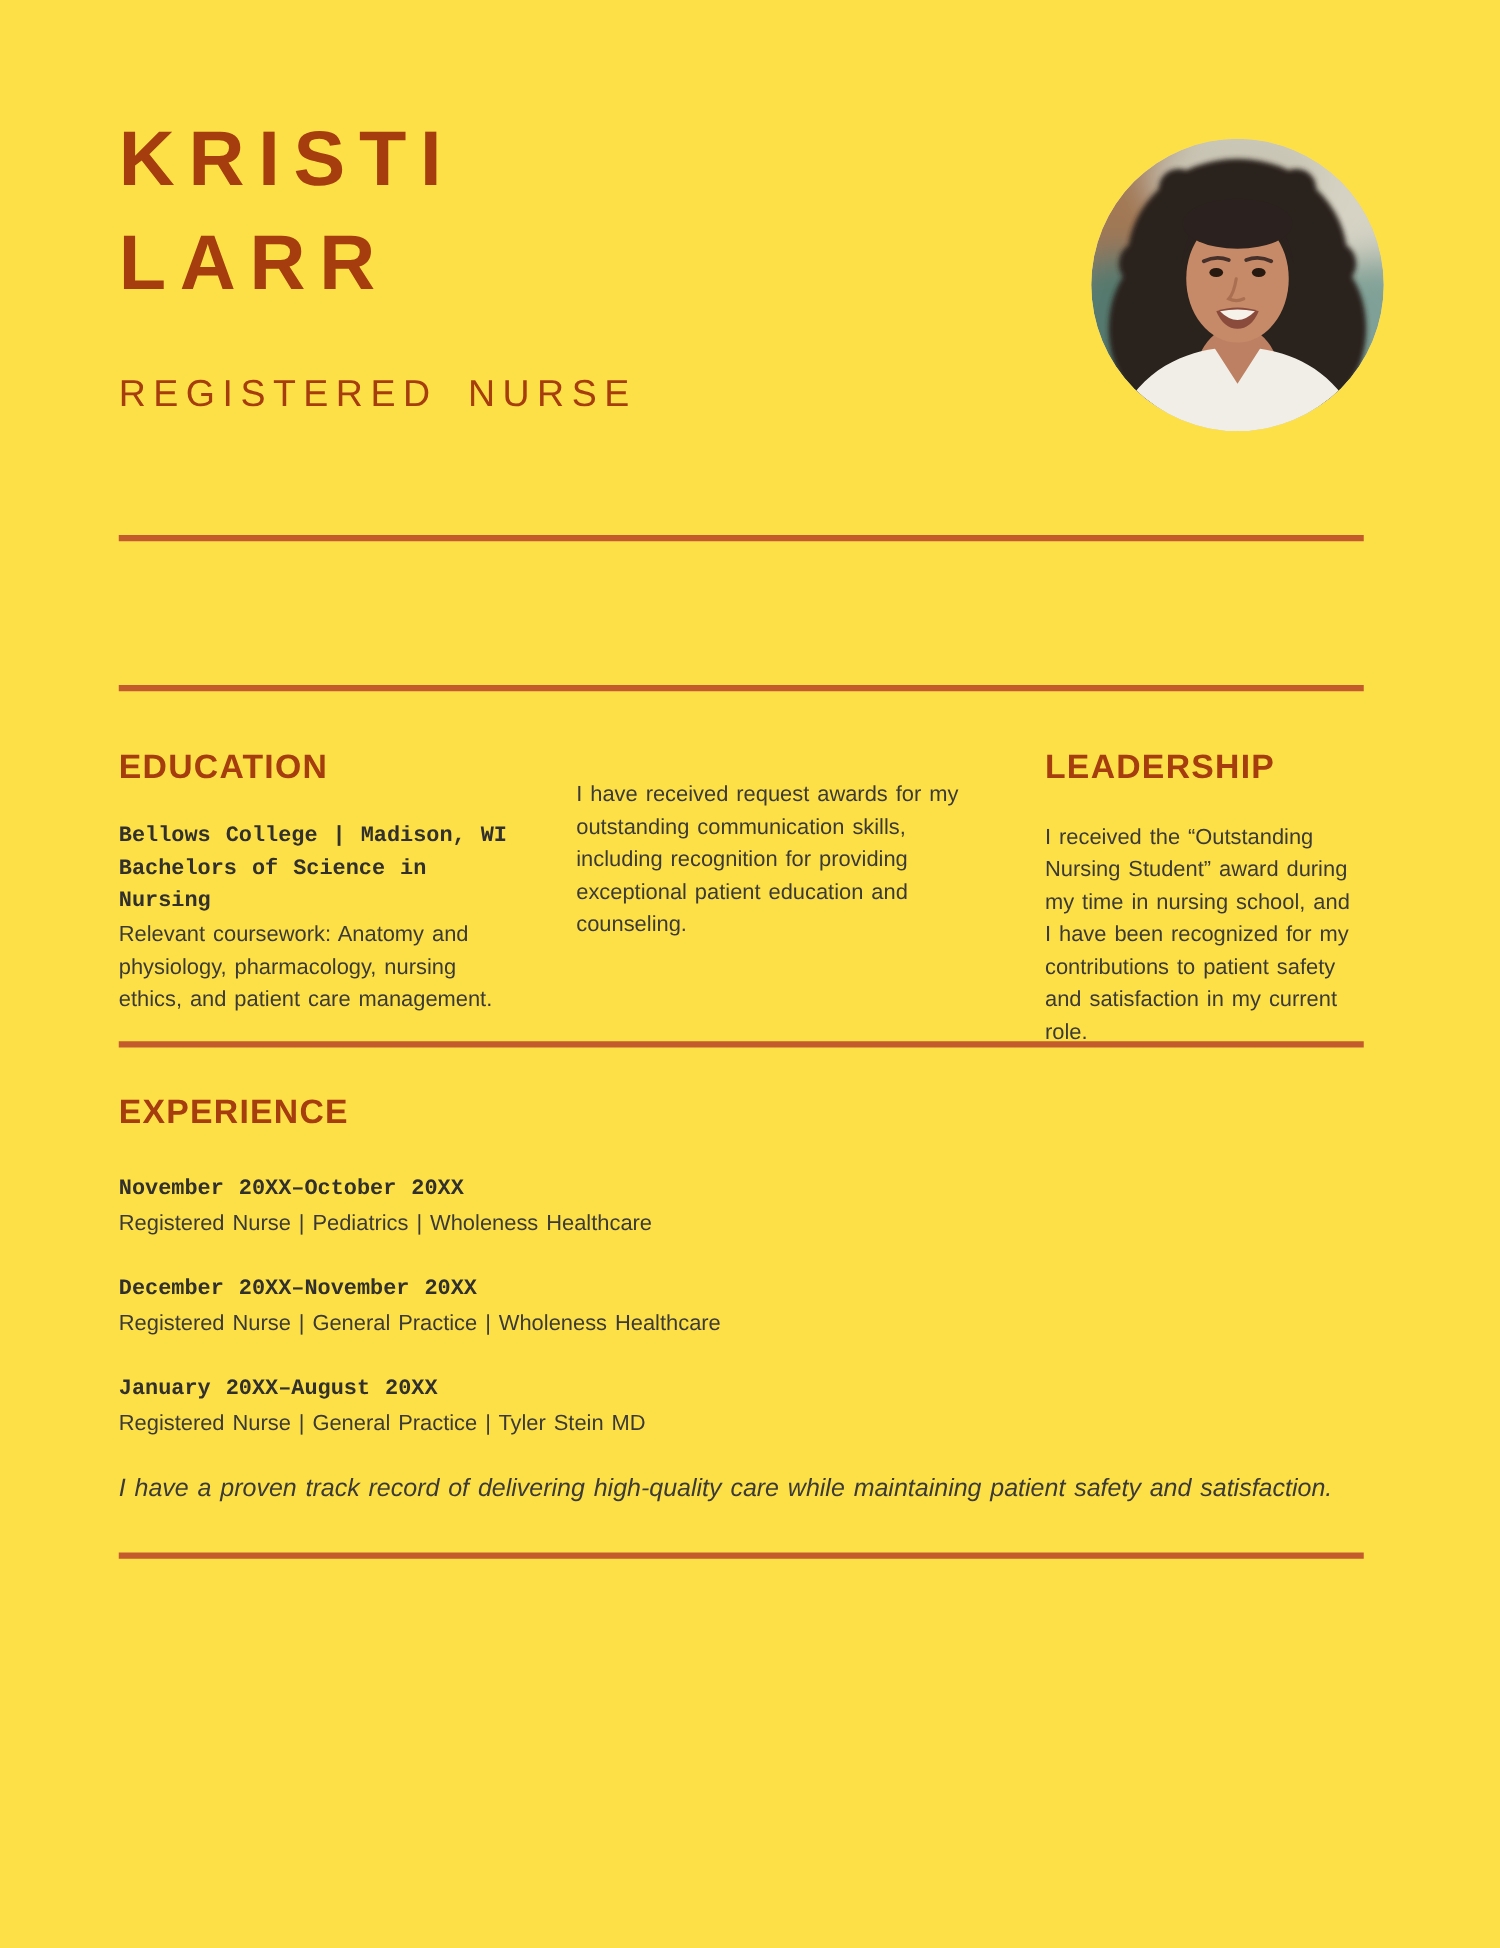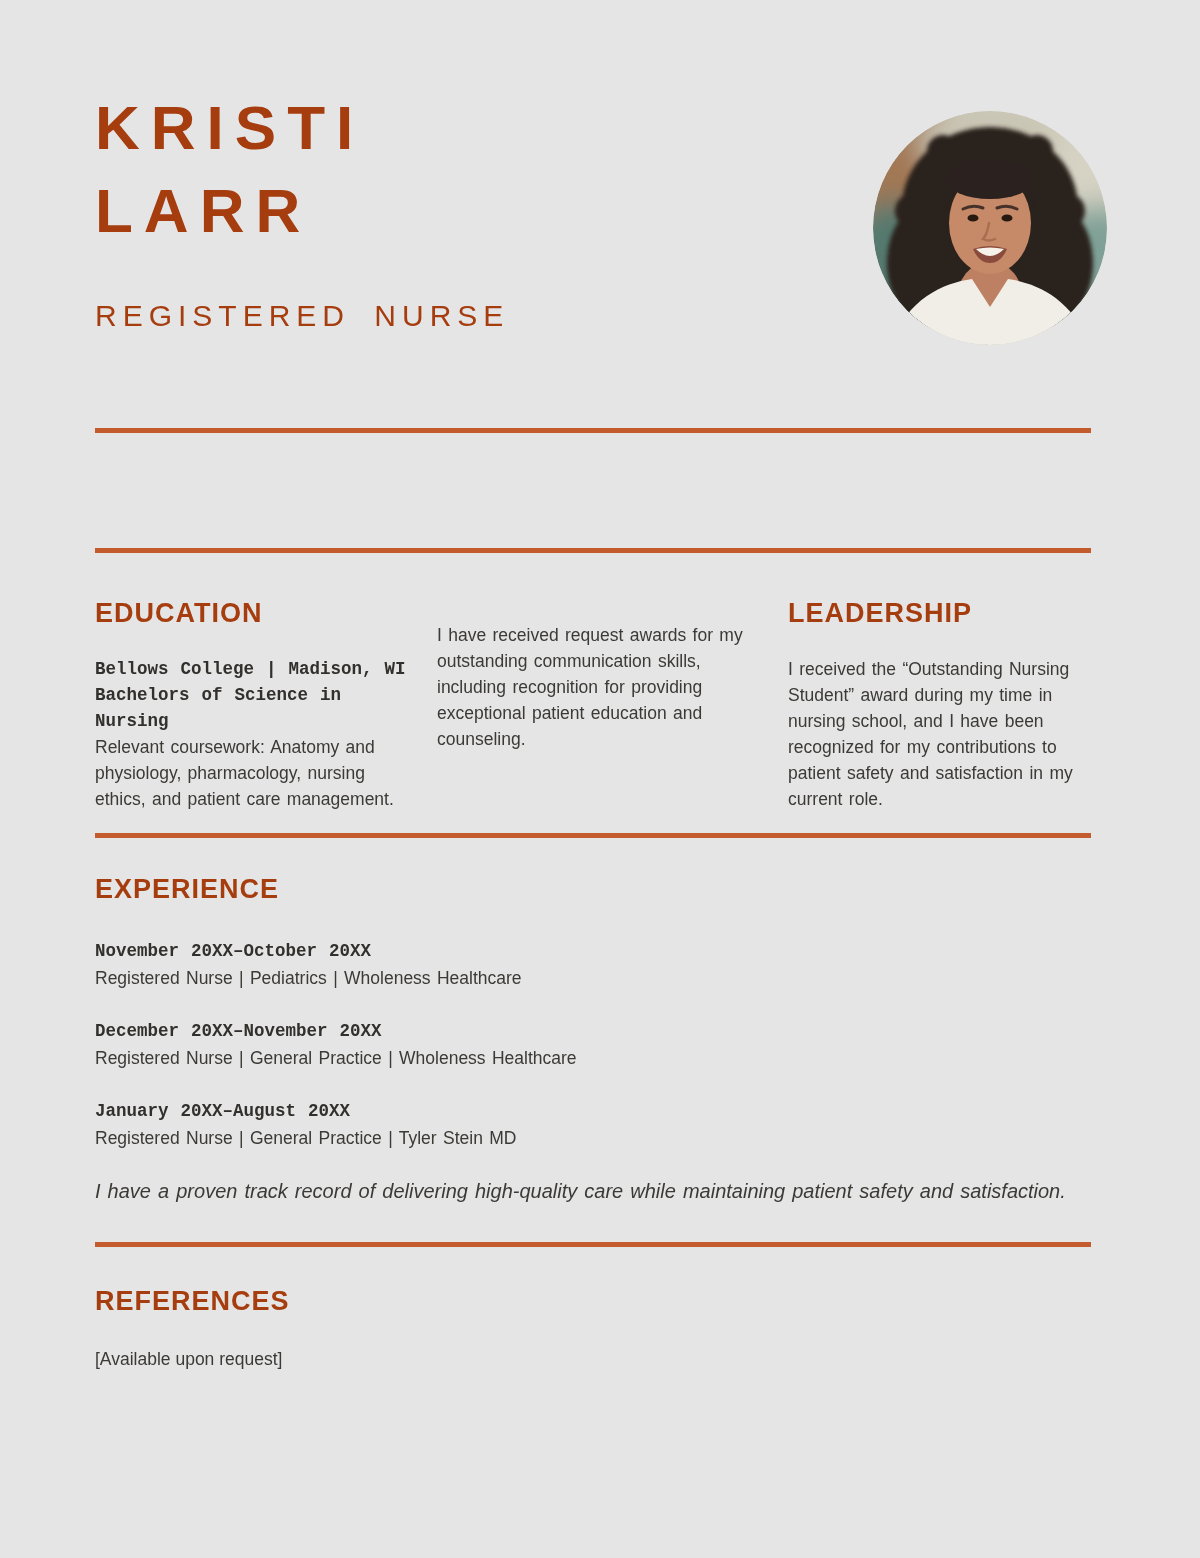--- a/index.html
+++ b/index.html
@@ -1,20 +1,20 @@
 <!DOCTYPE html>
 <html><head>
 <meta charset="utf-8">
 <style>
   html,body{margin:0;padding:0;}
   .page{
     position:relative;
     width:1200px;
     height:1558px;
-    background:#e5e5e5;
+    background:#fde047;
     font-family:"Liberation Sans", sans-serif;
     color:#3B3A36;
     overflow:hidden;
   }
   .abs{position:absolute;}
 
   
   .name{
     left:95px; top:86px;
     font-size:62px;
@@ -51,21 +51,21 @@
   .rule4{top:1242px;}
 
   
   .cols{
     left:95px;
     width:996px;
     display:grid;
     grid-template-columns:342px 351px 1fr;
   }
   .contact-row{top:458px;}
-  .skills-row{top:596px;}
+  .skills-row{top:596px;gap:24px;}
 
   .section-heading{
     font-size:27px;
     font-weight:700;
     color:#A63D0F;
     letter-spacing:1px;
     line-height:34px;
   }
   .contact-heading{padding-top:18px;}
 
@@ -197,18 +197,14 @@
       <div class="exp-entry">
         <div class="exp-line bold">January 20XX–August 20XX</div>
         <div class="exp-line">Registered Nurse | General Practice | Tyler Stein MD</div>
       </div>
     </div>
     <div class="exp-summary">I have a proven track record of delivering high-quality care while maintaining  patient safety and satisfaction.</div>
   </div>
 
   <div class="abs rule rule4"></div>
 
-  <div class="abs references">
-    <div class="section-heading">REFERENCES</div>
-    <div class="ref-note">[Available upon request]</div>
-  </div>
 
 </div>
 
 </body></html>

